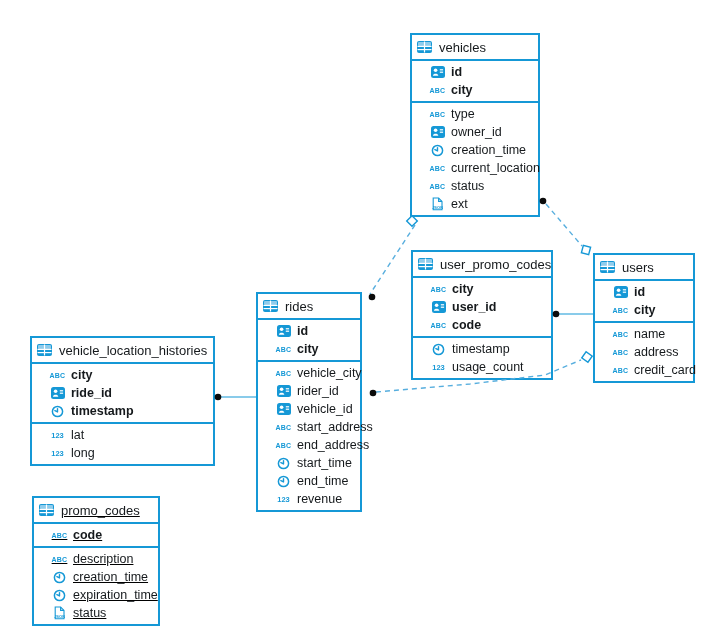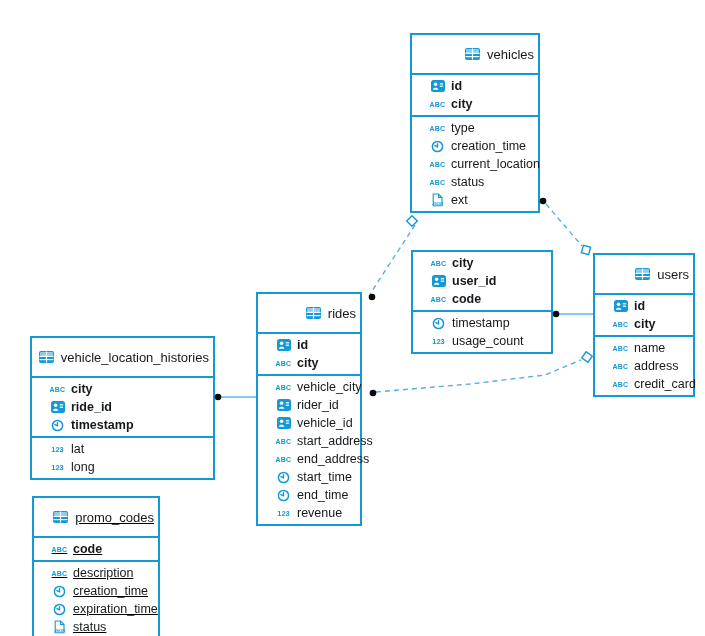--- a/index.html
+++ b/index.html
@@ -10,23 +10,23 @@
   html,body{margin:0;padding:0;background:#fff;}
   .canvas{
     position:relative;width:705px;height:636px;background:#ffffff;
     font-family:"Liberation Sans",sans-serif;overflow:hidden;
   }
   .tbl{
     position:absolute;background:#fff;border:2px solid var(--blue);
     box-sizing:border-box;z-index:2;
   }
   .tbl-header{
-    height:22px;display:flex;align-items:center;justify-content:flex-end;
+    height:22px;display:flex;align-items:center;justify-content:flex-start;
     gap:6px;border-bottom:2px solid var(--blue);font-size:13px;color:var(--ink);
-    white-space:nowrap;padding:8px 4px;
+    white-space:nowrap;padding:1px 4px;
   }
   .sec{padding:2px 12px;}
   .sec.pk{border-bottom:2px solid var(--blue);}
   .frow{
     height:18px;display:flex;align-items:center;gap:5px;padding:0 5px;
     font-size:12.5px;color:var(--ink);white-space:nowrap;
   }
   .frow.pk{font-weight:bold;}
   .ficon{width:17px;min-width:17px;display:flex;align-items:center;justify-content:center;}
   .abc{font-size:7px;font-weight:bold;color:var(--blue);letter-spacing:.2px;font-family:"Liberation Sans",sans-serif;}
@@ -73,20 +73,32 @@
         </div>
         <div class="sec">
           <div class="frow">
             <span class="ficon">
               <span class="abc">ABC</span>
             </span>
             <span>type</span>
           </div>
           <div class="frow">
             <span class="ficon">
+              <svg width="14" height="12" viewBox="0 0 14 12">
+                <rect x="0" y="0" width="14" height="12" rx="2.5" fill="#1598d6"></rect>
+                <circle cx="4.6" cy="4.3" r="1.8" fill="#fff"></circle>
+                <path d="M1.9 9.8 C2.1 7.2 7.1 7.2 7.3 9.8 Z" fill="#fff"></path>
+                <rect x="8.8" y="3.2" width="3.3" height="1.2" fill="#fff"></rect>
+                <rect x="8.8" y="5.6" width="3.3" height="1.2" fill="#fff"></rect>
+              </svg>
+            </span>
+            <span>owner_id</span>
+          </div>
+          <div class="frow">
+            <span class="ficon">
               <svg width="13" height="13" viewBox="0 0 13 13">
                 <circle cx="6.5" cy="6.5" r="5.1" fill="none" stroke="#1598d6" stroke-width="1.5"></circle>
                 <path d="M6.5 6.9 L6.5 3.6 M6.5 6.9 L3.9 5.6" fill="none" stroke="#1598d6" stroke-width="1.4" stroke-linecap="round"></path>
               </svg>
             </span>
             <span>creation_time</span>
           </div>
           <div class="frow">
             <span class="ficon">
               <span class="abc">ABC</span>
@@ -105,20 +117,32 @@
                 <path d="M2.2 1 h5.4 l3.4 3.4 v8.4 h-8.8 z" fill="none" stroke="#1598d6" stroke-width="1.1"></path>
                 <path d="M7.6 1 v3.4 h3.4" fill="none" stroke="#1598d6" stroke-width="1.1"></path>
                 <text x="6.6" y="11.6" font-size="4" font-weight="bold" fill="#1598d6" text-anchor="middle" font-family="Liberation Sans,sans-serif">JSON</text>
               </svg>
             </span>
             <span>ext</span>
           </div>
         </div>
       </div>
       <div class="tbl" style="left: 411px; top: 250px; width: 142px;">
+        <div class="tbl-header">
+          <span class="ficon">
+            <svg width="15" height="12" viewBox="0 0 15 12">
+              <rect x="0" y="0" width="15" height="12" rx="2" fill="#1598d6"></rect>
+              <rect x="1" y="1" width="13" height="4" rx="1" fill="#8fccec"></rect>
+              <line x1="0.5" y1="5.4" x2="14.5" y2="5.4" stroke="#fff" stroke-width="1.2"></line>
+              <line x1="0.5" y1="8.6" x2="14.5" y2="8.6" stroke="#fff" stroke-width="1.2"></line>
+              <line x1="7.5" y1="0.5" x2="7.5" y2="11.5" stroke="#fff" stroke-width="1.2"></line>
+            </svg>
+          </span>
+          <span>user_promo_codes</span>
+        </div>
         <div class="sec pk">
           <div class="frow pk">
             <span class="ficon">
               <span class="abc">ABC</span>
             </span>
             <span>city</span>
           </div>
           <div class="frow pk">
             <span class="ficon">
               <svg width="14" height="12" viewBox="0 0 14 12">

